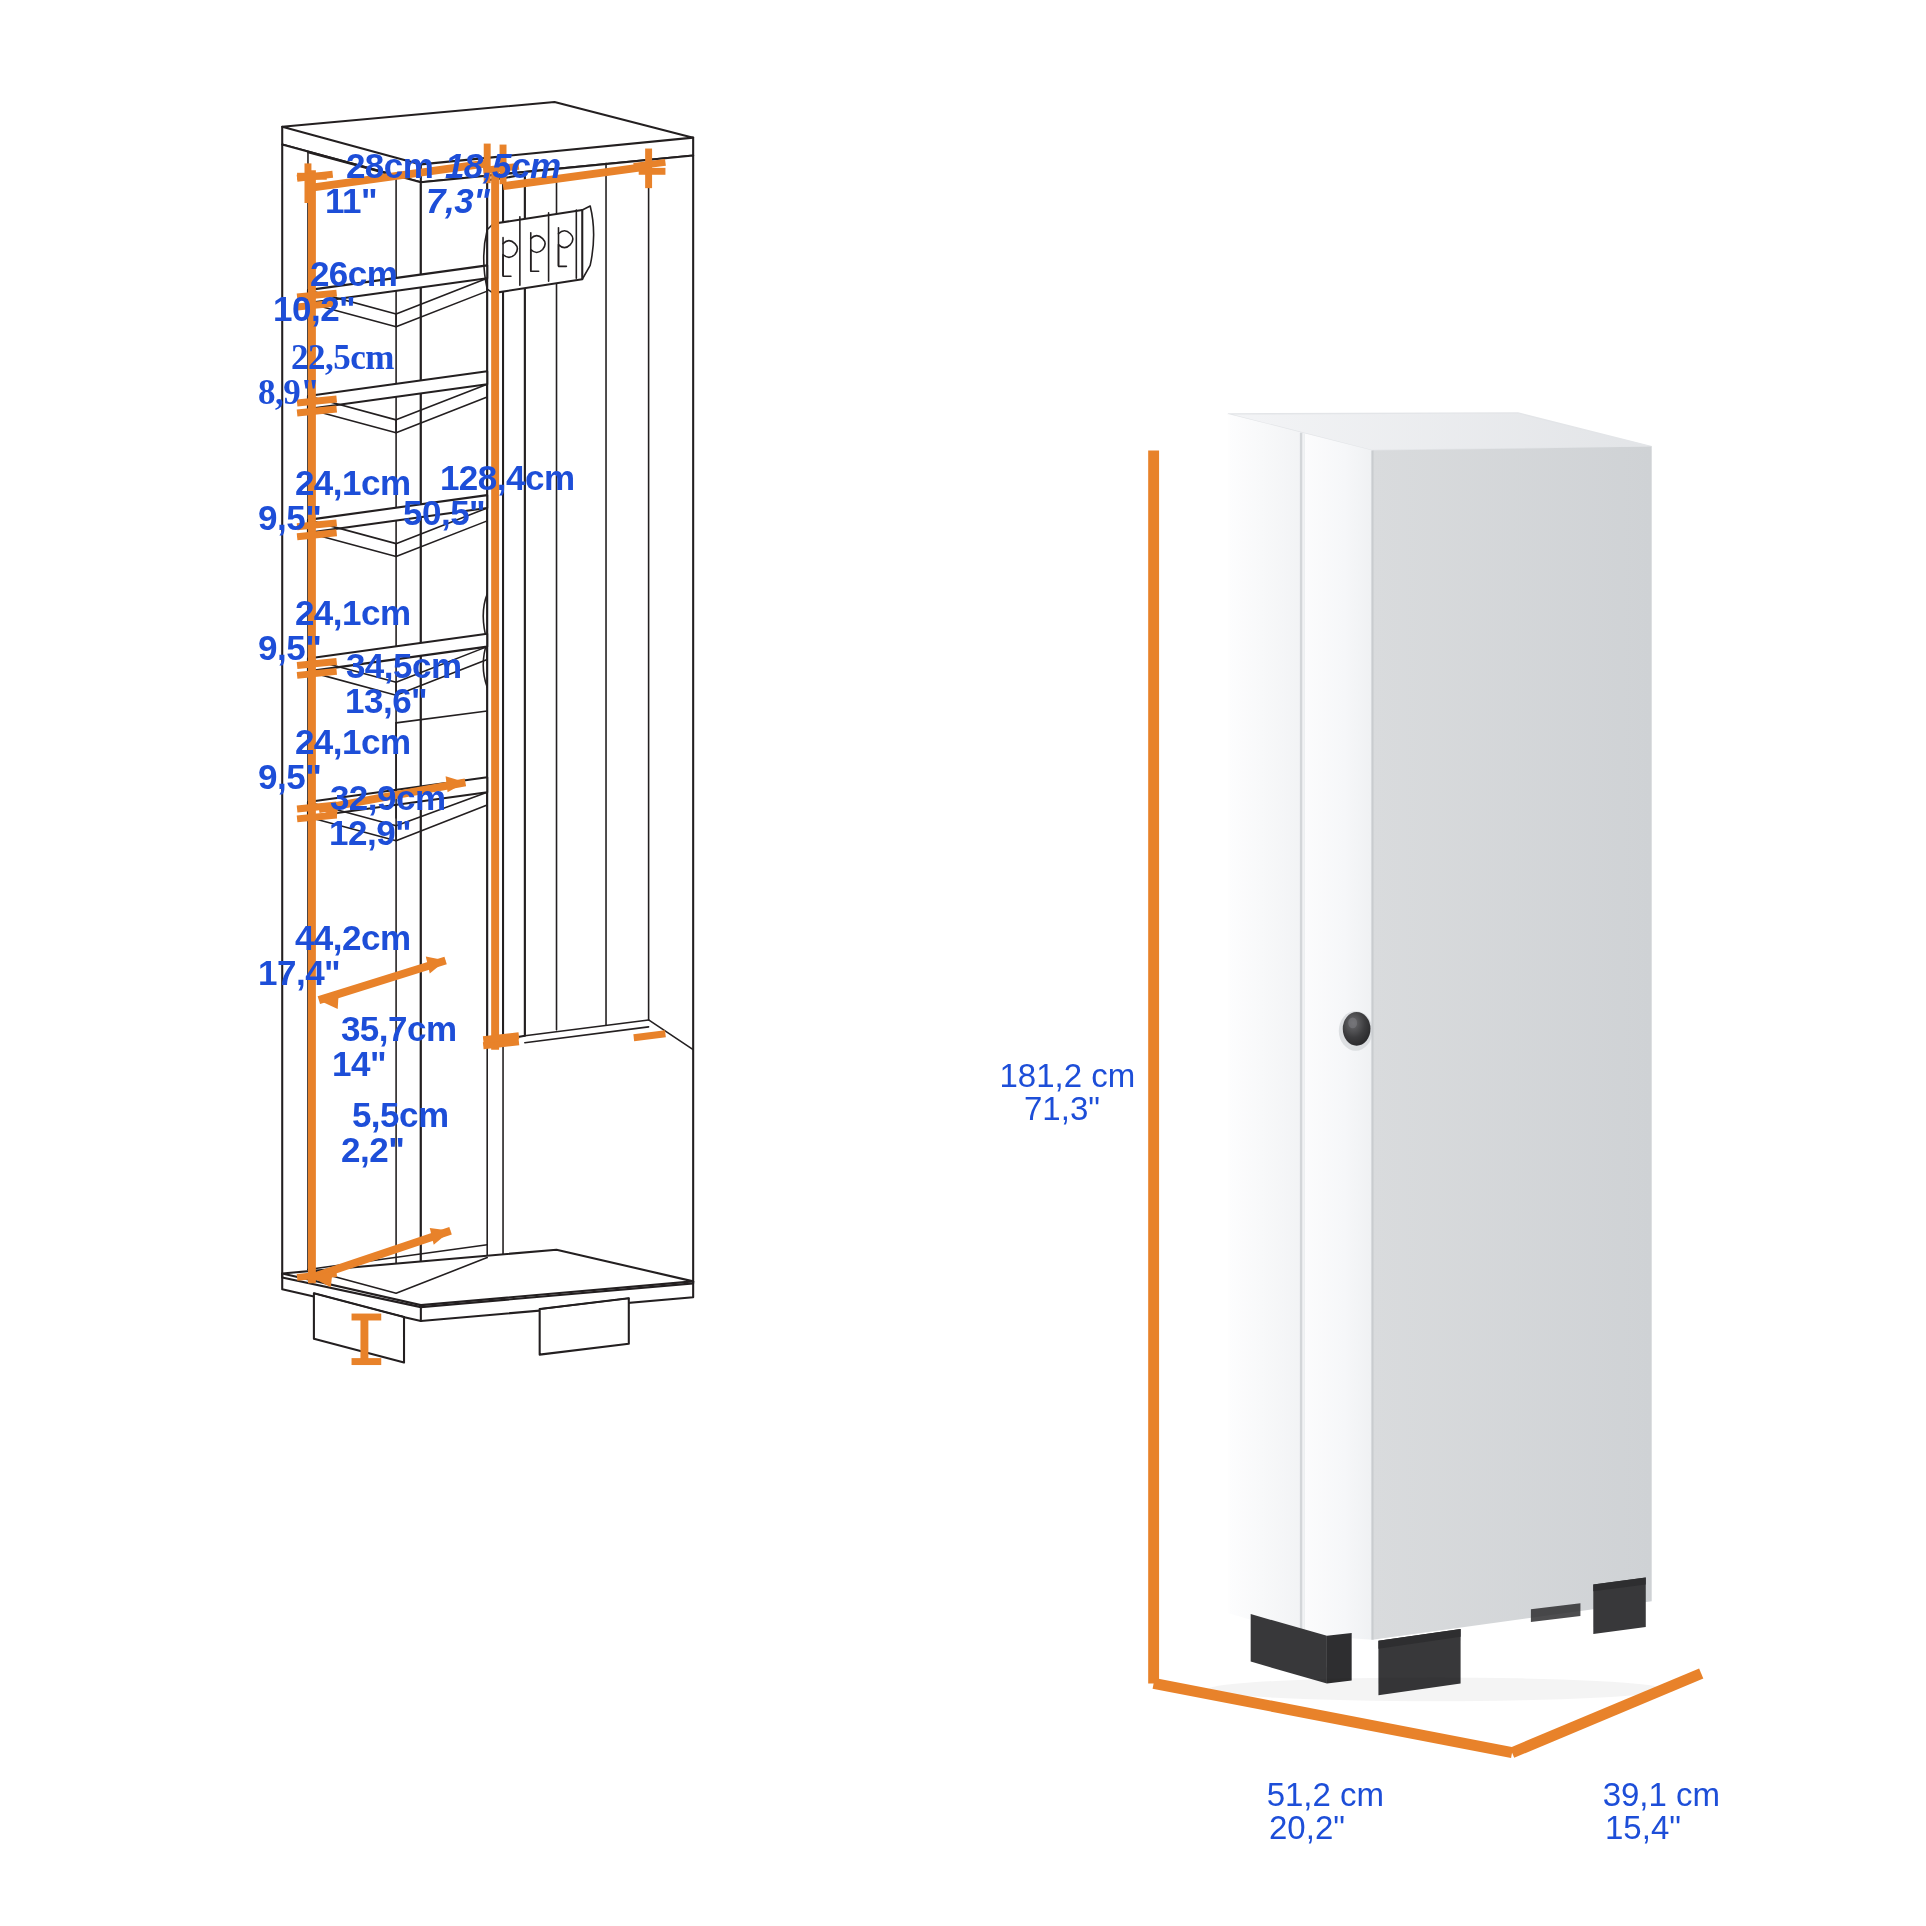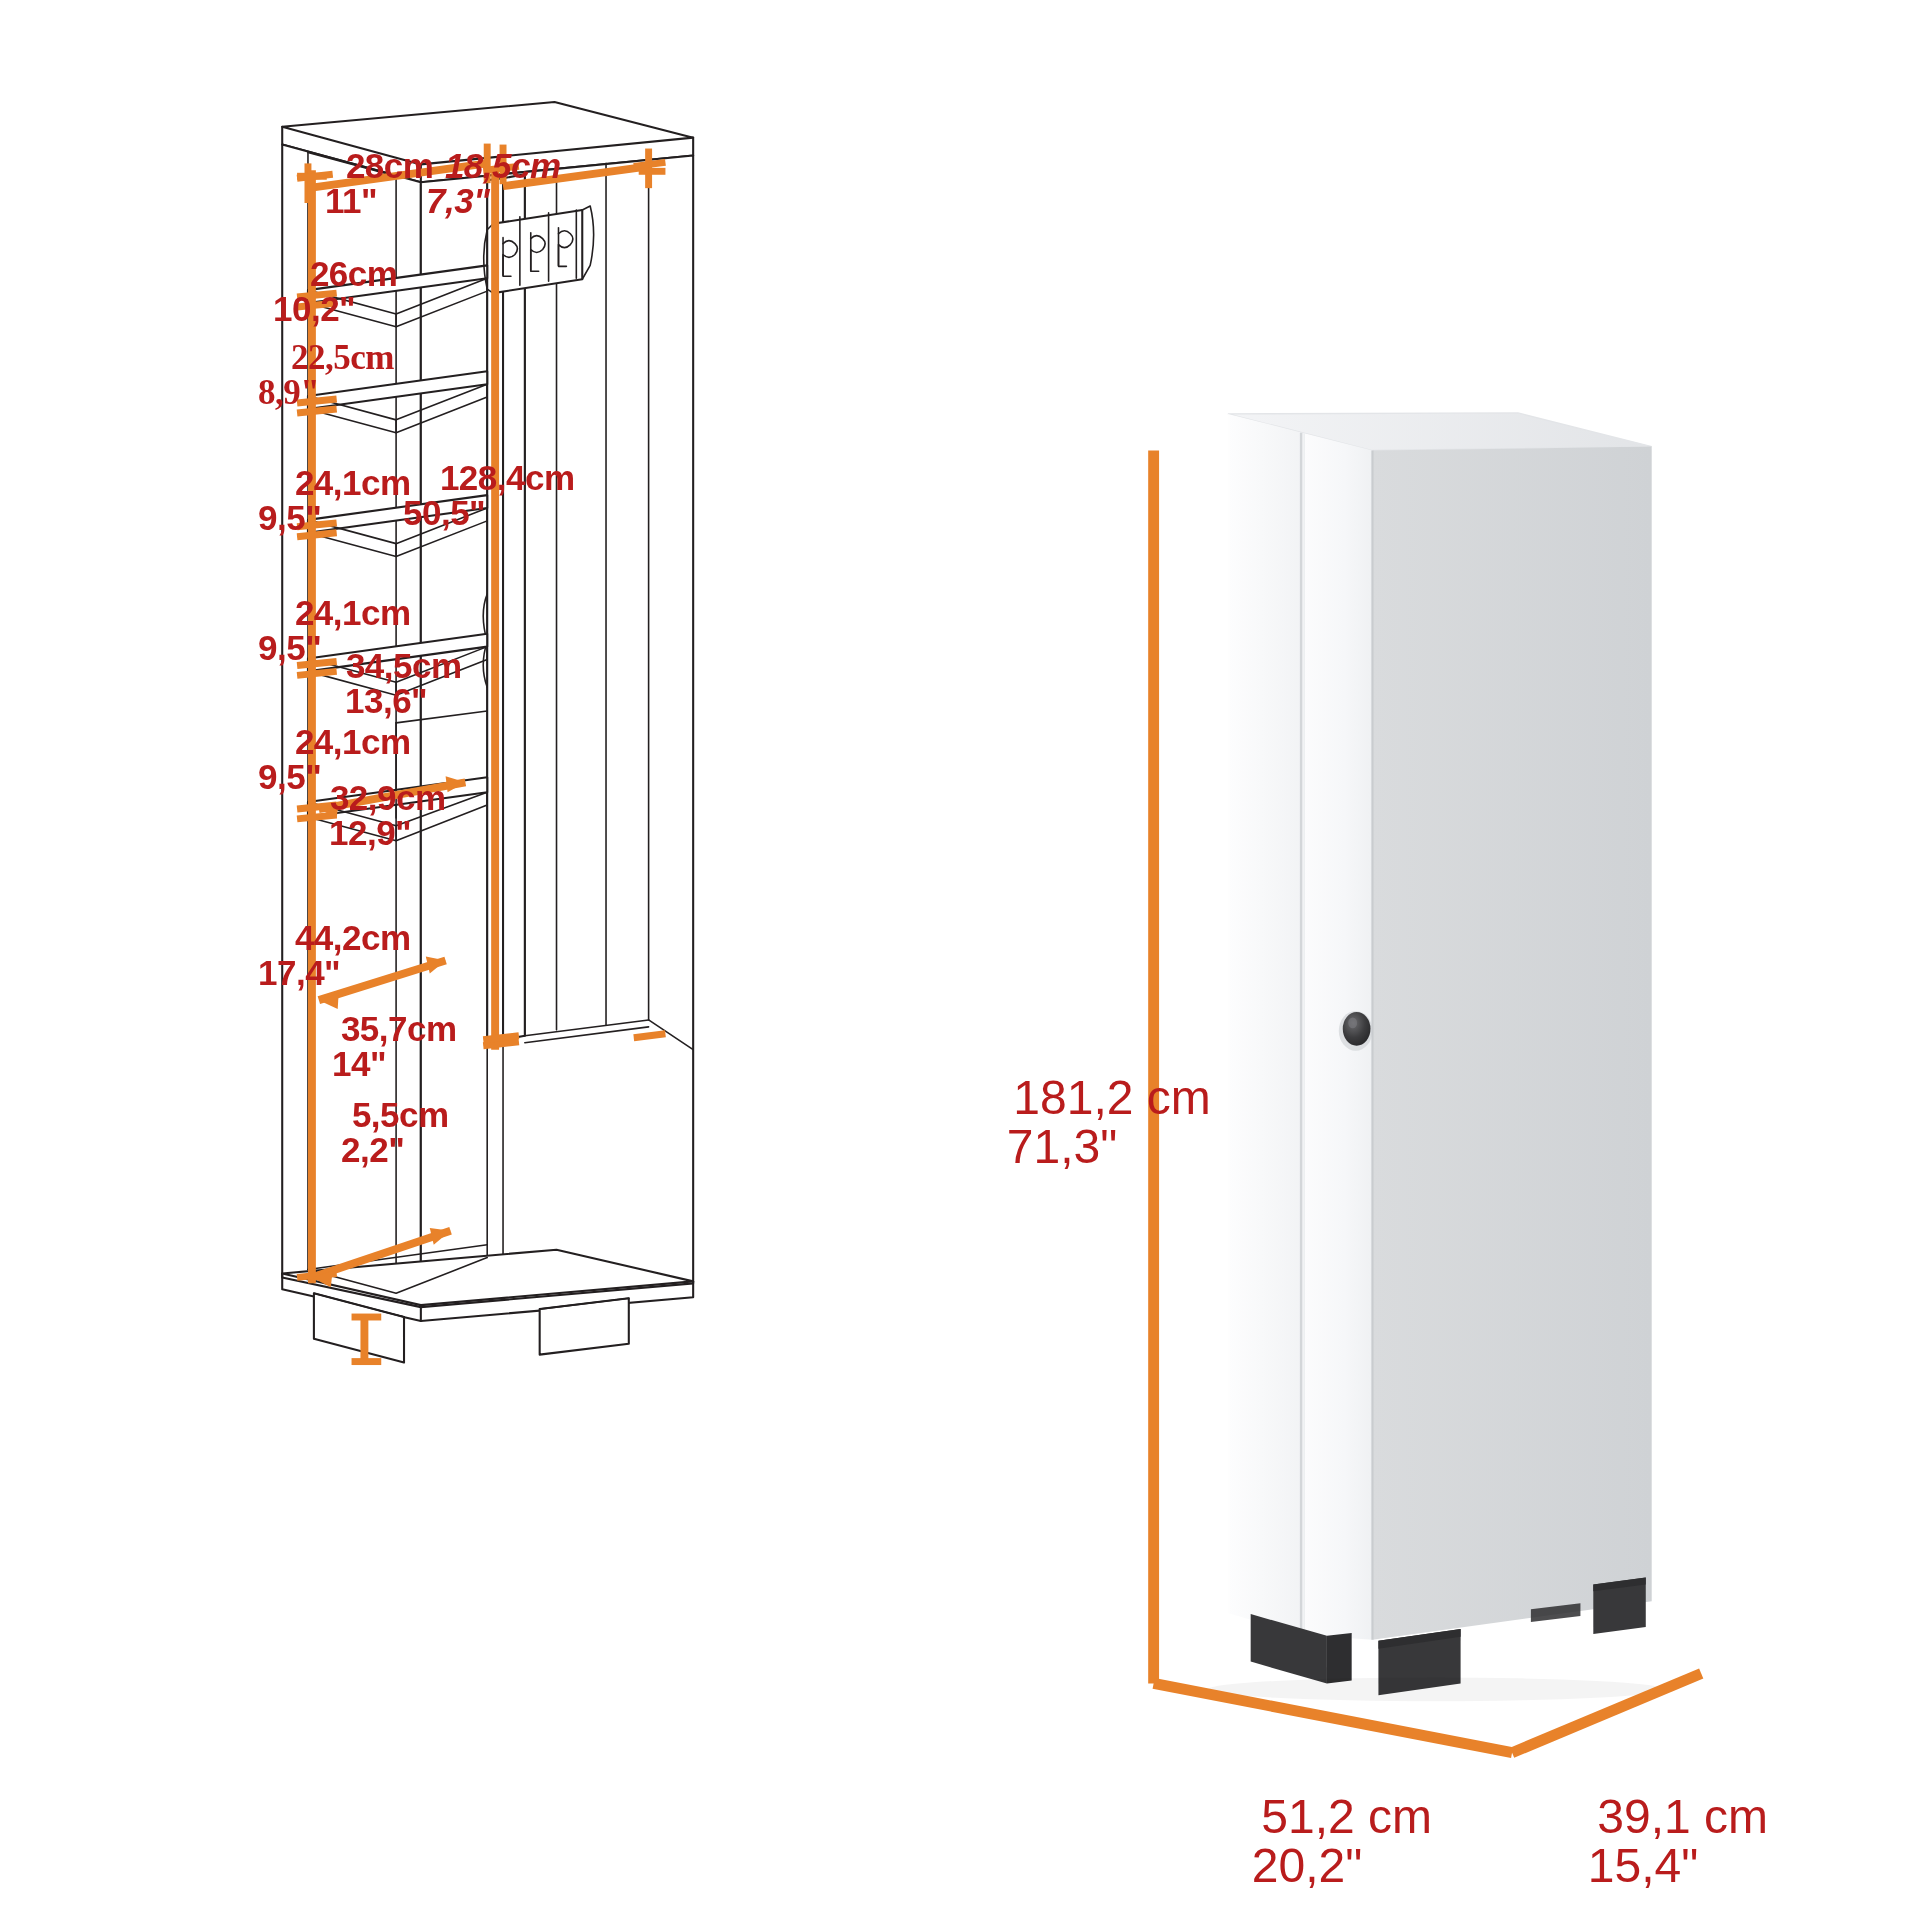--- a/index.html
+++ b/index.html
@@ -8,30 +8,30 @@
     width:1927px;height:1927px;
     background:#ffffff;
     font-family:"Liberation Sans", sans-serif;
     overflow:hidden;
     position:relative;
   }
   #stage{position:absolute;left:0;top:0;width:1927px;height:1927px;}
   svg.layer{position:absolute;left:0;top:0;width:1927px;height:1927px;}
   .dimtext{
     position:absolute;
-    color:#b91c1c;
+    color:#1d4ed8;
     font-family:"Liberation Sans", sans-serif;
     font-weight:700;
     white-space:pre;
     line-height:1.02;
     letter-spacing:-0.5px;
   }
   .dimtext .l2{display:block;}
   .lt-cm{font-size:35px;}
-  .rt-cm{font-size:48px;font-weight:400;letter-spacing:0px;}
+  .rt-cm{font-size:33px;font-weight:400;letter-spacing:0px;}
   .r-dim{font-weight:400;letter-spacing:0px;}
   .ctr{text-align:center;}
 </style>
 </head>
 <body>
 
 <div id="stage">
 
   <svg class="layer" viewBox="0 0 1946 1946">
     <defs>

